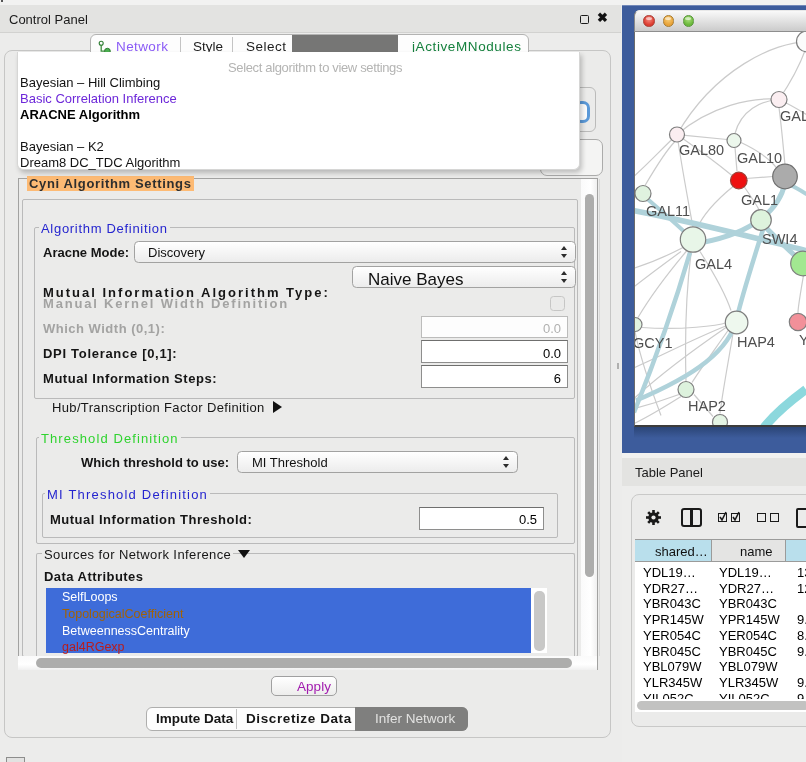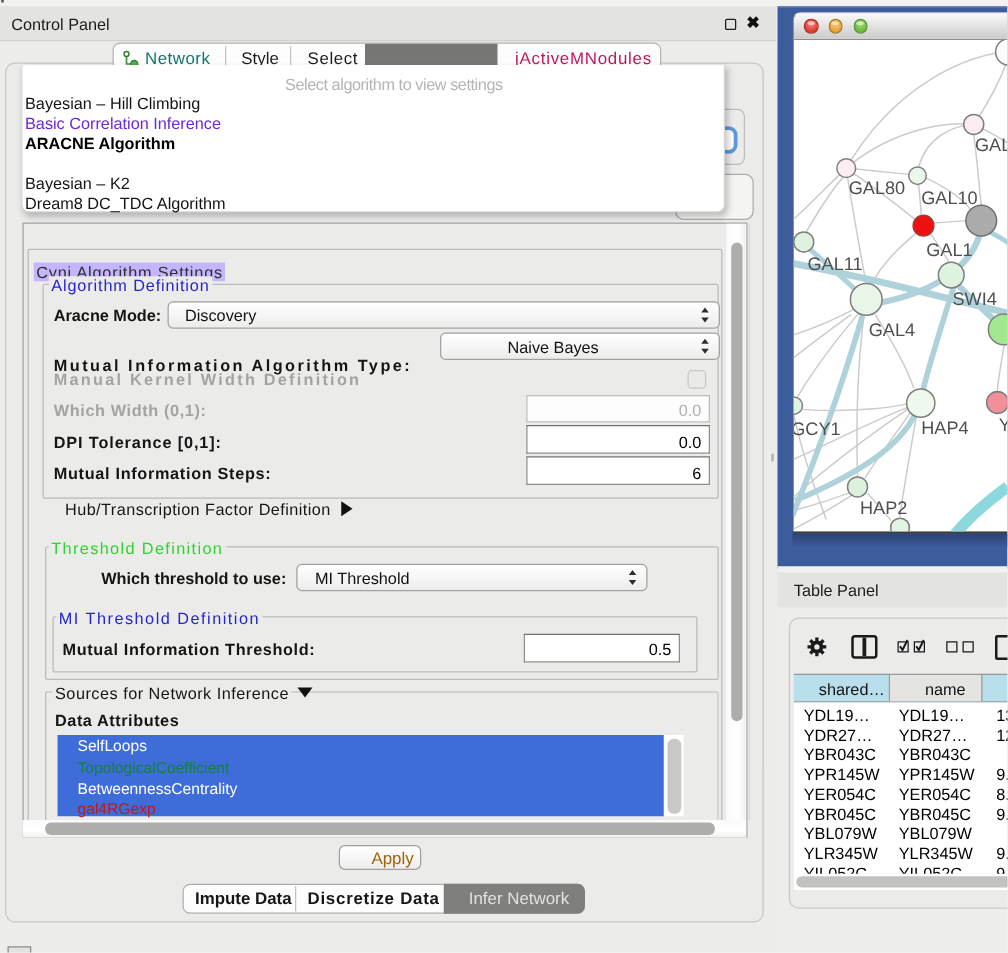--- a/index.html
+++ b/index.html
@@ -24,50 +24,50 @@
   <div class="abs" style="left:3.5px;top:50px;width:605px;height:686px;background:#ebebea;border:1px solid #c6c6c5;border-radius:8px;"></div>
 
   <div class="abs" style="left:90px;top:34px;width:437px;height:24.5px;background:#fdfdfd;border:1px solid #b3b3b2;border-radius:6px;"></div>
   <div class="abs" style="left:180px;top:37px;width:1px;height:19px;background:#c4c4c4;"></div>
   <div class="abs" style="left:232px;top:37px;width:1px;height:19px;background:#c4c4c4;"></div>
   <svg class="abs" style="left:98px;top:40px;" width="14" height="15" viewBox="0 0 14 15">
     <path d="M3.2 5 L3.2 11.2 L6.5 11.2" stroke="#3f8f3f" stroke-width="1.3" fill="none"></path>
     <circle cx="3.2" cy="3.2" r="2" fill="#fbfbfb" stroke="#2e7d32" stroke-width="1.1"></circle>
     <circle cx="9.4" cy="11.2" r="2.9" fill="#4caf50" stroke="#2e7d32" stroke-width="1"></circle>
   </svg>
-  <div class="lbl" style="left:116px;top:39px;font-size:13.5px;letter-spacing:0.4px;color:#0f766e;">Network</div>
+  <div class="lbl" style="left:116px;top:39px;font-size:13.5px;letter-spacing:0.4px;color:#8b5cf6;">Network</div>
   <div class="lbl" style="left:193px;top:39px;font-size:13.5px;color:#1c1c1c;">Style</div>
   <div class="lbl" style="left:246px;top:39px;font-size:13.5px;letter-spacing:0.5px;color:#1c1c1c;">Select</div>
   <div class="abs" style="left:292px;top:34.5px;width:106px;height:24px;background:#767675;"></div>
   <div class="lbl" style="left:306px;top:39px;font-size:13.5px;color:#d3d3d2;margin-top:17px;">Cyni Toolbox</div>
-  <div class="lbl" style="left:412px;top:39px;font-size:13.5px;letter-spacing:0.6px;color:#be185d;">jActiveMNodules</div>
+  <div class="lbl" style="left:412px;top:39px;font-size:13.5px;letter-spacing:0.6px;color:#15803d;">jActiveMNodules</div>
 
   <div class="abs" style="left:540px;top:87px;width:54px;height:43px;border:1px solid #bbbbba;border-radius:6px;"></div>
   <div class="abs" style="left:574px;top:101px;width:16px;height:22px;background:#fdfdfd;border:3px solid #5b99d8;border-radius:7px;box-sizing:border-box;"></div>
   <div class="abs" style="left:540px;top:139px;width:61px;height:35px;background:#f4f4f3;border:1px solid #ababaa;border-radius:7px;"></div>
 
   <div class="abs" style="left:17.5px;top:178px;width:580px;height:492px;background:#ebebea;border:1px solid #a2a2a1;box-sizing:border-box;"></div>
 
   <div class="abs" style="left:581px;top:179px;width:15.5px;height:477px;background:linear-gradient(90deg,#fafafa,#ffffff 60%,#f0f0f0);"></div>
   <div class="abs" style="left:598.5px;top:179px;width:1px;height:477px;background:#d8d8d7;"></div>
   <div class="abs" style="left:585px;top:194px;width:8.5px;height:383px;background:#adadac;border-radius:4.5px;"></div>
 
   <div class="abs" style="left:22px;top:199px;width:554px;height:456px;border:1px solid #bababa;border-radius:2px;"></div>
-  <div class="lbl" style="left:27px;top:210px;font-size:13px;letter-spacing:0.65px;color:#2e2e2e;background:#c4b5fd;padding:0 2px;">Cyni Algorithm Settings</div>
+  <div class="lbl" style="left:27px;top:176px;font-size:13px;letter-spacing:0.65px;color:#2e2e2e;background:#fdba74;padding:0 2px;font-weight:bold;">Cyni Algorithm Settings</div>
 
   <div class="abs" style="left:33.5px;top:227px;width:539px;height:170px;border:1px solid #bababa;border-radius:2px;"></div>
   <div class="lbl" style="left:39px;top:220.5px;font-size:13px;letter-spacing:0.7px;color:#2525cf;background:#ebebea;padding:0 2px;">Algorithm Definition</div>
 
   <div class="lbl" style="left:43px;top:245px;font-size:13px;font-weight:bold;color:#151515;">Aracne Mode:</div>
   <div class="combo abs" style="left:134px;top:240.5px;width:442px;height:22.5px;"></div>
   <div class="lbl" style="left:148px;top:245px;font-size:13px;color:#111;">Discovery</div>
 
   <div class="lbl" style="left:43px;top:270px;font-size:13px;font-weight:bold;letter-spacing:2px;color:#151515;margin-top:15px;">Mutual Information Algorithm Type:</div>
   <div class="combo abs" style="left:352px;top:265.5px;width:224px;height:22.5px;"></div>
-  <div class="lbl" style="left:368px;top:270px;font-size:13px;color:#111;margin-left:38px;">Naive Bayes</div>
+  <div class="lbl" style="left:368px;top:270px;font-size:17px;color:#111;">Naive Bayes</div>
 
   <div class="lbl" style="left:43px;top:295.5px;font-size:13px;font-weight:bold;letter-spacing:1.8px;color:#a3a3a2;">Manual Kernel Width Definition</div>
   <div class="abs" style="left:550px;top:296px;width:13px;height:13px;background:#eaeae9;border:1px solid #c6c6c5;border-radius:3.5px;"></div>
 
   <div class="lbl" style="left:43px;top:320.5px;font-size:13px;font-weight:bold;letter-spacing:0.5px;color:#a3a3a2;">Which Width (0,1):</div>
   <div class="abs" style="left:421px;top:315.5px;width:147px;height:22px;background:#fdfdfd;border:1px solid #bcbcbb;box-sizing:border-box;"></div>
   <div class="lbl" style="left:0;top:320.5px;width:561px;text-align:right;font-size:13px;color:#b0b0af;">0.0</div>
 
   <div class="lbl" style="left:43px;top:345.5px;font-size:13px;font-weight:bold;letter-spacing:0.7px;color:#151515;">DPI Tolerance [0,1]:</div>
   <div class="abs" style="left:421px;top:340px;width:147px;height:23px;background:#fff;border:1px solid #8e8e8d;border-top:1px solid #6f6f6e;box-sizing:border-box;"></div>
@@ -95,30 +95,30 @@
 
   <div class="abs" style="left:36px;top:553px;width:537px;height:115px;border:1px solid #bababa;border-radius:2px;border-bottom:none;"></div>
   <div class="lbl" style="left:42px;top:546.5px;font-size:13px;letter-spacing:0.4px;color:#161616;background:#ebebea;padding:0 2px;">Sources for Network Inference</div>
   <div class="abs" style="left:238px;top:550px;width:0;height:0;border-top:8px solid #111;border-left:6px solid transparent;border-right:6px solid transparent;"></div>
 
   <div class="lbl" style="left:44px;top:568.5px;font-size:13px;font-weight:bold;letter-spacing:0.45px;color:#151515;">Data Attributes</div>
 
   <div class="abs" style="left:46px;top:588px;width:501px;height:64.5px;background:#fff;"></div>
   <div class="abs" style="left:46px;top:588px;width:485px;height:64.5px;background:#3e6cd9;"></div>
   <div class="lbl" style="left:62px;top:590px;font-size:12.5px;color:#fff;">SelfLoops</div>
-  <div class="lbl" style="left:62px;top:607px;font-size:12.5px;color:#15803d;">TopologicalCoefficient</div>
+  <div class="lbl" style="left:62px;top:607px;font-size:12.5px;color:#a16207;">TopologicalCoefficient</div>
   <div class="lbl" style="left:62px;top:623.5px;font-size:12.5px;color:#fff;">BetweennessCentrality</div>
   <div class="lbl" style="left:62px;top:640px;font-size:12.5px;color:#b91c1c;">gal4RGexp</div>
   <div class="abs" style="left:534px;top:591px;width:10.5px;height:60px;background:#c8c8c7;border-radius:5px;"></div>
 
   <div class="abs" style="left:18px;top:656px;width:579px;height:13.5px;background:linear-gradient(180deg,#fafafa,#ffffff 60%,#f0f0f0);"></div>
   <div class="abs" style="left:36px;top:658px;width:536px;height:10px;background:#adadac;border-radius:5px;"></div>
 
   <div class="abs" style="left:271px;top:676px;width:66px;height:19.5px;background:linear-gradient(180deg,#ffffff,#ededec);border:1px solid #a0a0a0;border-radius:5px;box-sizing:border-box;"></div>
-  <div class="lbl" style="left:271px;top:678.5px;width:86px;text-align:center;font-size:13.5px;color:#a16207;">Apply</div>
+  <div class="lbl" style="left:271px;top:678.5px;width:86px;text-align:center;font-size:13.5px;color:#a21caf;">Apply</div>
 
   <div class="abs" style="left:145.5px;top:707px;width:322px;height:24px;background:#fdfdfd;border:1px solid #aeaead;border-radius:6px;box-sizing:border-box;"></div>
   <div class="abs" style="left:235.5px;top:709px;width:1px;height:20px;background:#c2c2c2;"></div>
   <div class="abs" style="left:354.5px;top:707px;width:113px;height:24px;background:#7f7f7e;border-radius:0 6px 6px 0;"></div>
   <div class="lbl" style="left:156px;top:711px;font-size:13.5px;font-weight:bold;color:#161616;">Impute Data</div>
   <div class="lbl" style="left:246px;top:711px;font-size:13.5px;font-weight:bold;letter-spacing:0.6px;color:#161616;">Discretize Data</div>
   <div class="lbl" style="left:375px;top:711px;font-size:13.5px;color:#e2e2e1;">Infer Network</div>
 
   <div class="abs" style="left:17px;top:52px;width:563px;height:118px;background:#fff;border:1px solid #d6d6d5;border-top:none;border-radius:0 0 6px 6px;box-shadow:2px 3px 5px rgba(0,0,0,0.22);box-sizing:border-box;"></div>
   <div class="lbl" style="left:228px;top:59.5px;font-size:13px;letter-spacing:-0.35px;color:#b4b4b3;">Select algorithm to view settings</div>

